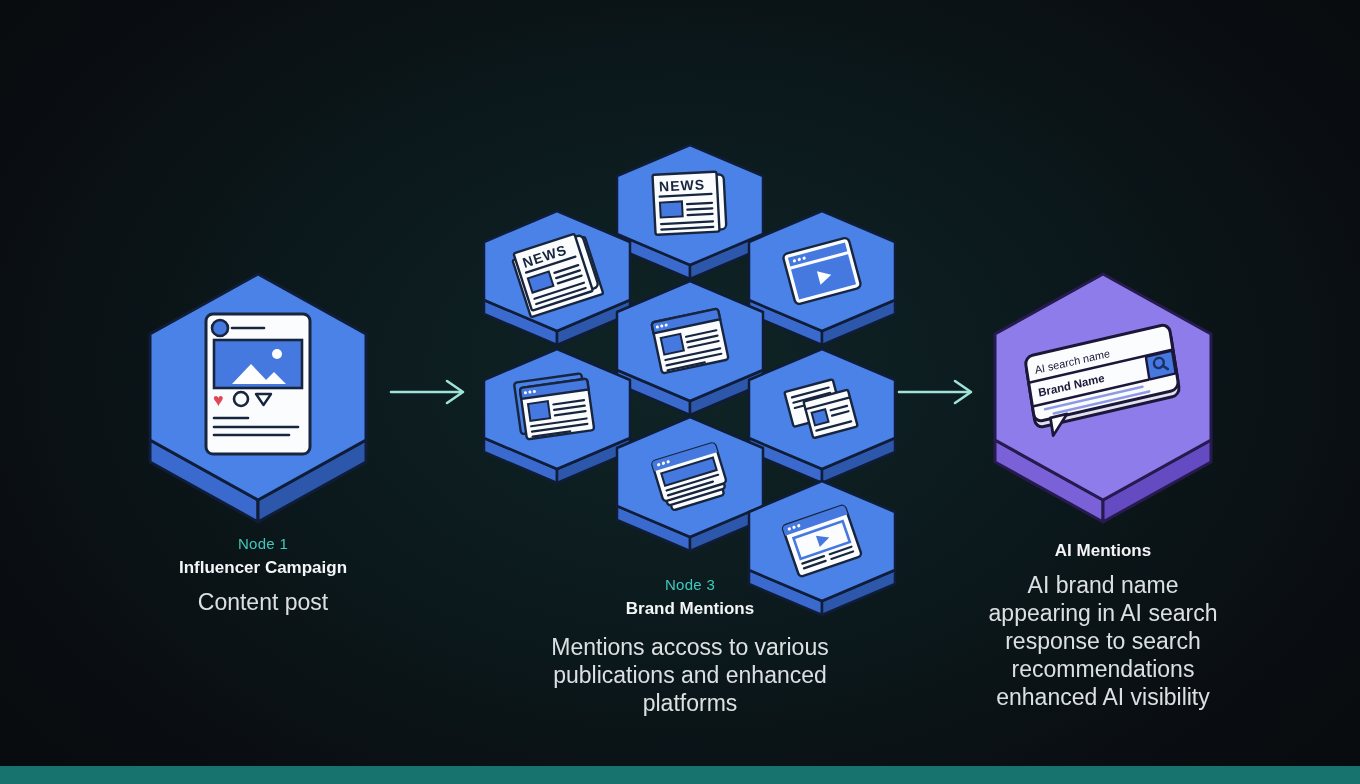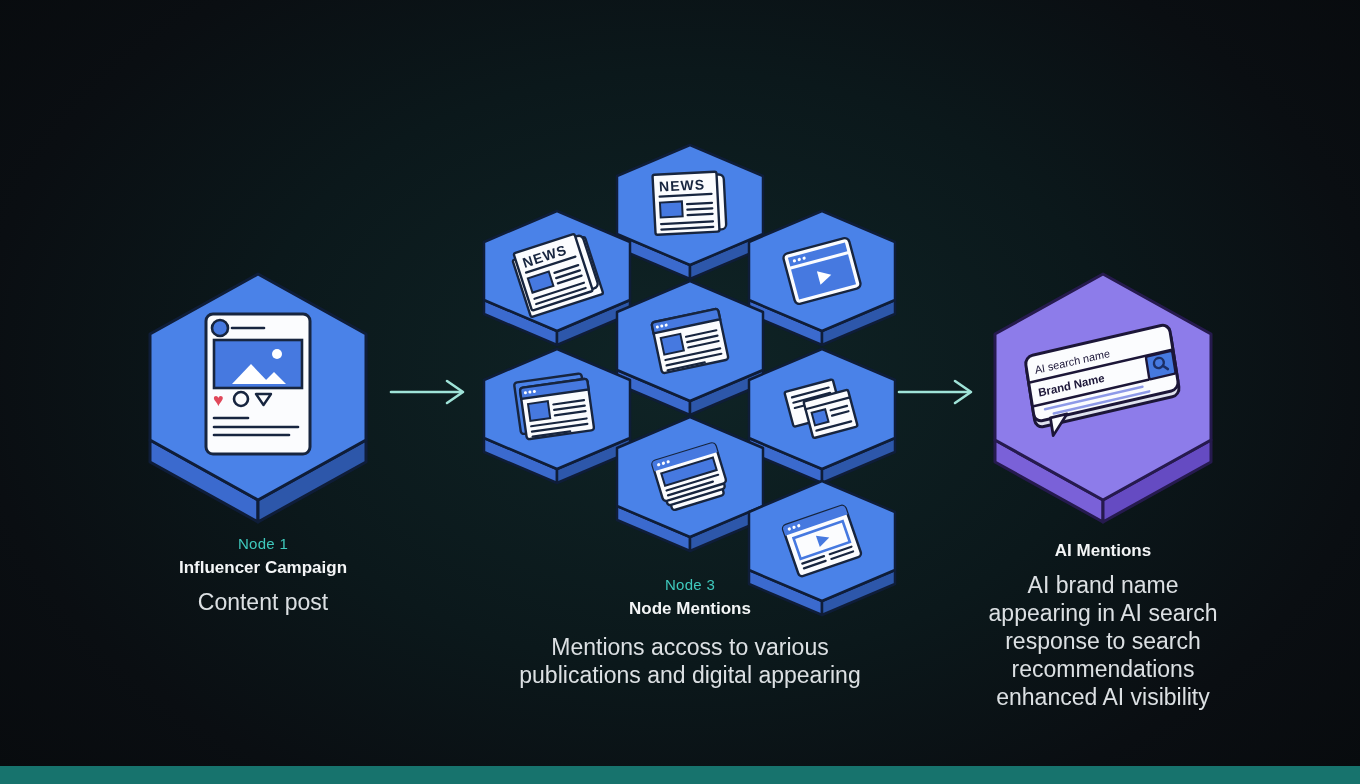--- a/index.html
+++ b/index.html
@@ -228,22 +228,22 @@
   </svg>
 
   <div class="node-text" style="left:118px;top:535px;width:290px">
     <div class="node-label">Node 1</div>
     <div class="node-title">Influencer Campaign</div>
     <div class="node-desc">Content post</div>
   </div>
 
   <div class="node-text" style="left:510px;top:576px;width:360px">
     <div class="node-label">Node 3</div>
-    <div class="node-title">Node Mentions</div>
-    <div class="node-desc" style="margin-top:14px">Mentions accoss to various publications and digital appearing</div>
+    <div class="node-title">Brand Mentions</div>
+    <div class="node-desc" style="margin-top:14px">Mentions accoss to various publications and enhanced platforms</div>
   </div>
 
   <div class="node-text" style="left:974px;top:535px;width:258px">
     <div class="node-title">AI Mentions</div>
     <div class="node-desc">AI brand name appearing in AI search response to search recommendations enhanced AI visibility</div>
   </div>
 
   <div class="bottom-bar"></div>
 </div>
 

